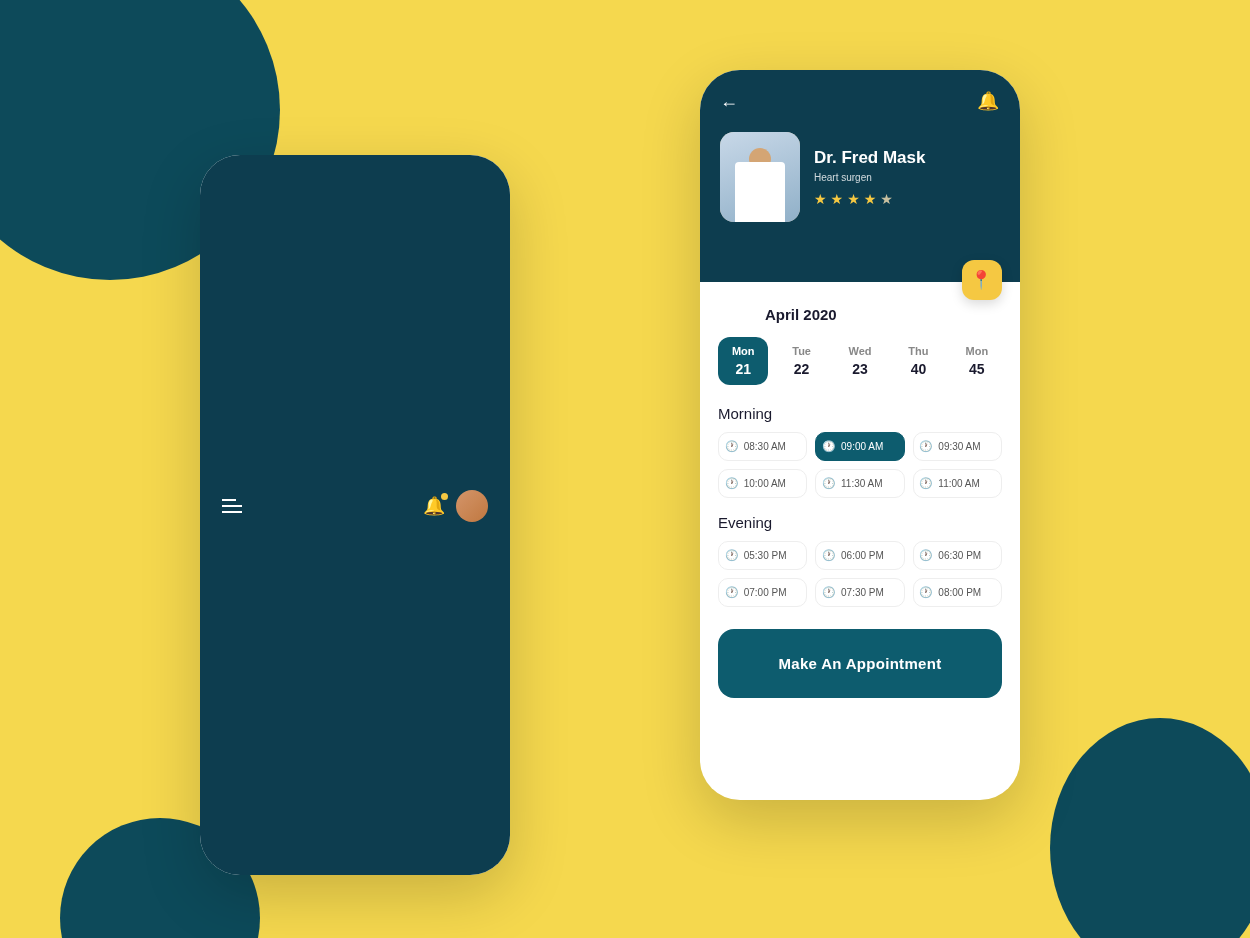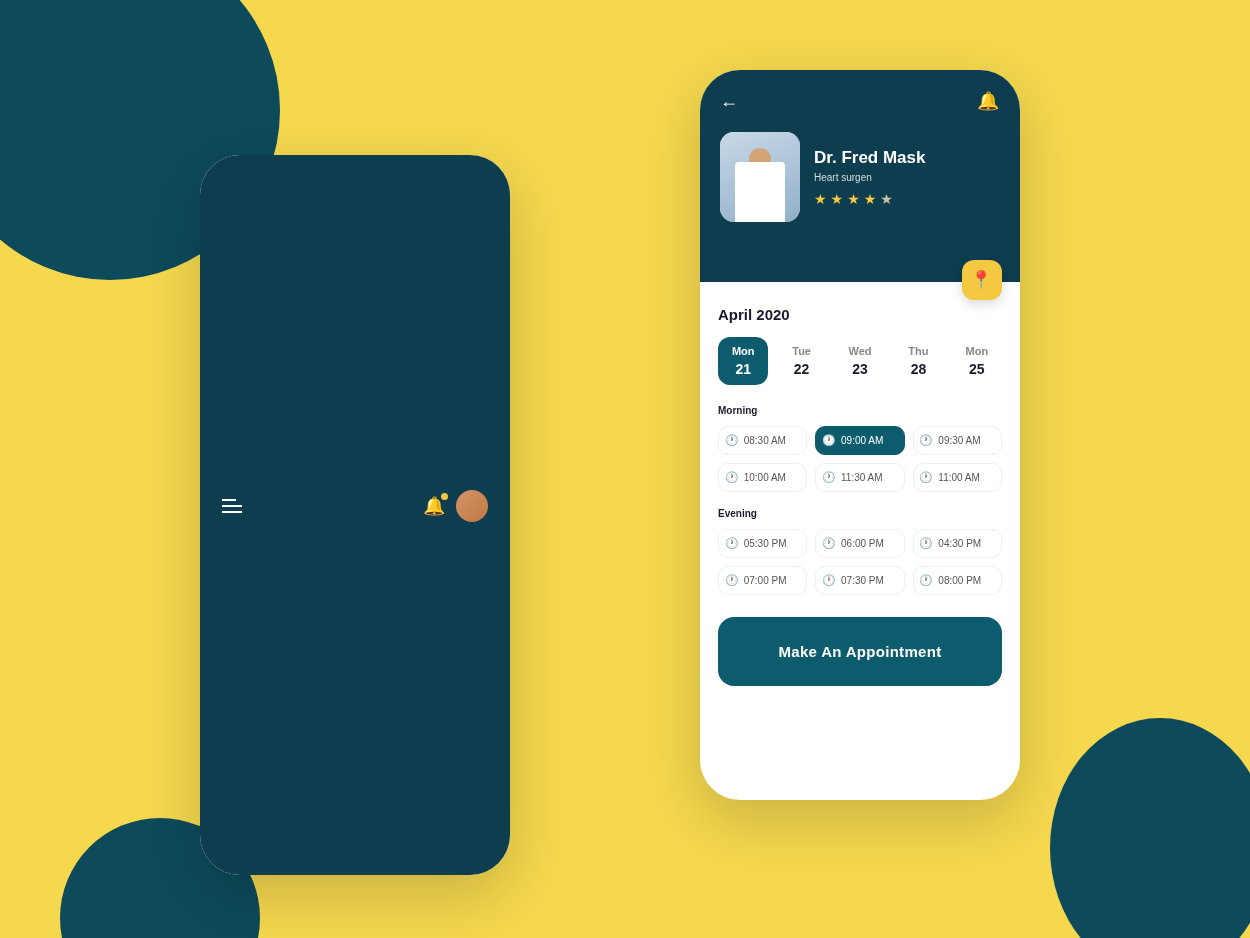--- a/index.html
+++ b/index.html
@@ -166,20 +166,21 @@
     .phone-right .content2 {
       padding: 24px 18px 16px 18px;
       background: white;
     }
 
     .month-label {
       font-size: 15px;
       font-weight: 700;
       color: #1a1a2e;
       margin-bottom: 14px;
+      margin-left: 47px;
     }
 
     
     .calendar-row {
       display: flex;
       gap: 8px;
       margin-bottom: 20px;
       overflow: hidden;
     }
     .cal-day {
@@ -200,22 +201,22 @@
     }
     .cal-day .day-num {
       font-size: 14px;
       font-weight: 700;
     }
     .cal-day:not(.active) .day-name { color: #888; }
     .cal-day:not(.active) .day-num { color: #1a1a2e; }
 
     
     .time-section-title {
-      font-size: 10px;
-      font-weight: 700;
+      font-size: 15px;
+      font-weight: 400;
       color: #1a1a2e;
       margin-bottom: 10px;
     }
 
     .time-grid {
       display: grid;
       grid-template-columns: 1fr 1fr 1fr;
       gap: 8px;
       margin-bottom: 16px;
     }
@@ -358,25 +359,25 @@
       <div class="cal-day">
         <div class="day-name">Tue</div>
         <div class="day-num">22</div>
       </div>
       <div class="cal-day">
         <div class="day-name">Wed</div>
         <div class="day-num">23</div>
       </div>
       <div class="cal-day">
         <div class="day-name">Thu</div>
-        <div class="day-num">28</div>
+        <div class="day-num">40</div>
       </div>
       <div class="cal-day">
         <div class="day-name">Mon</div>
-        <div class="day-num">25</div>
+        <div class="day-num">45</div>
       </div>
     </div>
 
     
     <div class="time-section-title">Morning</div>
     <div class="time-grid">
       <div class="time-slot">
         <span class="clock-icon">🕐</span>
         <span class="time-text">08:30 AM</span>
       </div>
@@ -408,21 +409,21 @@
       <div class="time-slot">
         <span class="clock-icon">🕐</span>
         <span class="time-text">05:30 PM</span>
       </div>
       <div class="time-slot">
         <span class="clock-icon">🕐</span>
         <span class="time-text">06:00 PM</span>
       </div>
       <div class="time-slot">
         <span class="clock-icon">🕐</span>
-        <span class="time-text">04:30 PM</span>
+        <span class="time-text">06:30 PM</span>
       </div>
       <div class="time-slot">
         <span class="clock-icon">🕐</span>
         <span class="time-text">07:00 PM</span>
       </div>
       <div class="time-slot">
         <span class="clock-icon">🕐</span>
         <span class="time-text">07:30 PM</span>
       </div>
       <div class="time-slot">

